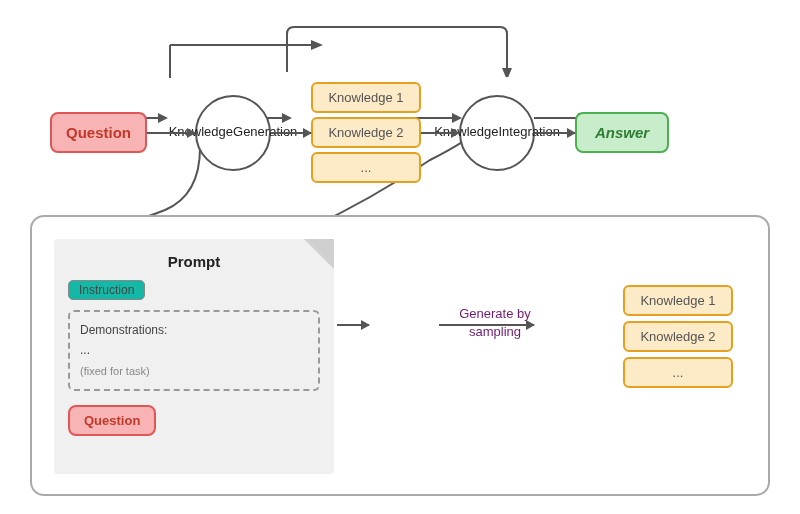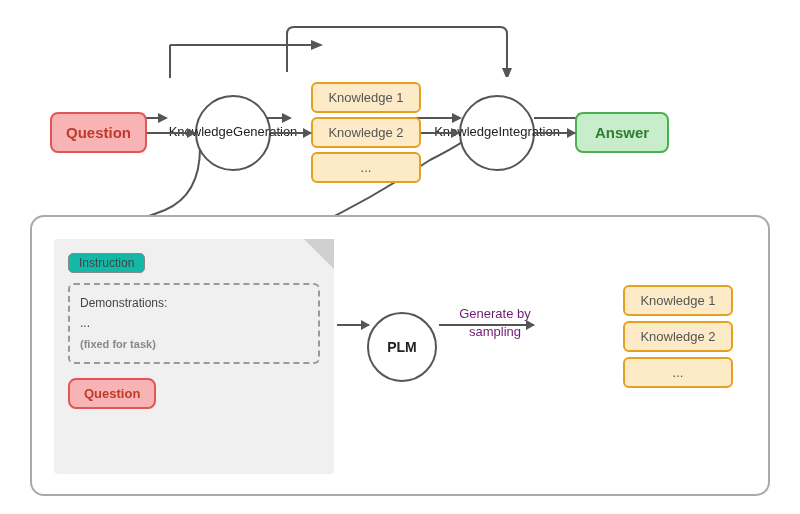--- a/index.html
+++ b/index.html
@@ -61,20 +61,21 @@
     }
 
     .box-answer {
       background: #c8edca;
       border: 2px solid #4caf50;
       border-radius: 8px;
       padding: 10px 18px;
       font-size: 15px;
       font-weight: bold;
       color: #2e7d32;
+      font-style: italic;
     }
 
     
     .bottom-panel {
       position: absolute;
       top: 215px;
       left: 30px;
       right: 30px;
       bottom: 18px;
       border: 2px solid #aaa;
@@ -129,21 +130,20 @@
       padding: 8px 10px;
       font-size: 12px;
       color: #444;
       margin-bottom: 10px;
       line-height: 1.7;
     }
 
     .demos-box .fixed {
       font-size: 11px;
       color: #888;
-      font-weight: bold;
     }
 
     .box-question-small {
       background: #f8b4b4;
       border: 2px solid #e05555;
       border-radius: 8px;
       padding: 6px 14px;
       font-size: 13px;
       font-weight: bold;
       color: #c0392b;
@@ -278,35 +278,35 @@
   <svg style="position:absolute;top:40px;left:50px;width:360px;height:45px;pointer-events:none;" viewBox="0 0 360 45">
     <path d="M 120 5 Q 240 5 265 5" stroke="#555" stroke-width="2" fill="none"></path>
     <polygon points="261,0 273,5 261,10" fill="#555"></polygon>
 
     <path d="M 120 5 L 120 38" stroke="#555" stroke-width="2" fill="none"></path>
   </svg>
 
   <div class="bottom-panel">
 
     <div class="prompt-card">
+      <div class="prompt-title">Prompt</div>
       <div class="instruction-badge">Instruction</div>
       <div class="demos-box">
         <span>Demonstrations:</span><br>
         <span>...</span><br>
         <span class="fixed">(fixed for task)</span>
         <div style="clear:both;"></div>
       </div>
       <div class="box-question-small">Question</div>
     </div>
 
     <div style="position:absolute; top:107px; left:305px; width:32px; height:2px; background:#555;">
       <div style="position:absolute;right:-1px;top:-4px;border-left:9px solid #555;border-top:5px solid transparent;border-bottom:5px solid transparent;"></div>
     </div>
 
-    <div class="plm-circle">PLM</div>
 
     <div class="generate-label">
       <span>Generate by sampling</span>
     </div>
 
     <div style="position:absolute; top:107px; left:407px; width:95px; height:2px; background:#555;">
       <div style="position:absolute;right:-1px;top:-4px;border-left:9px solid #555;border-top:5px solid transparent;border-bottom:5px solid transparent;"></div>
     </div>
 
     <div class="bottom-knowledge-stack">

